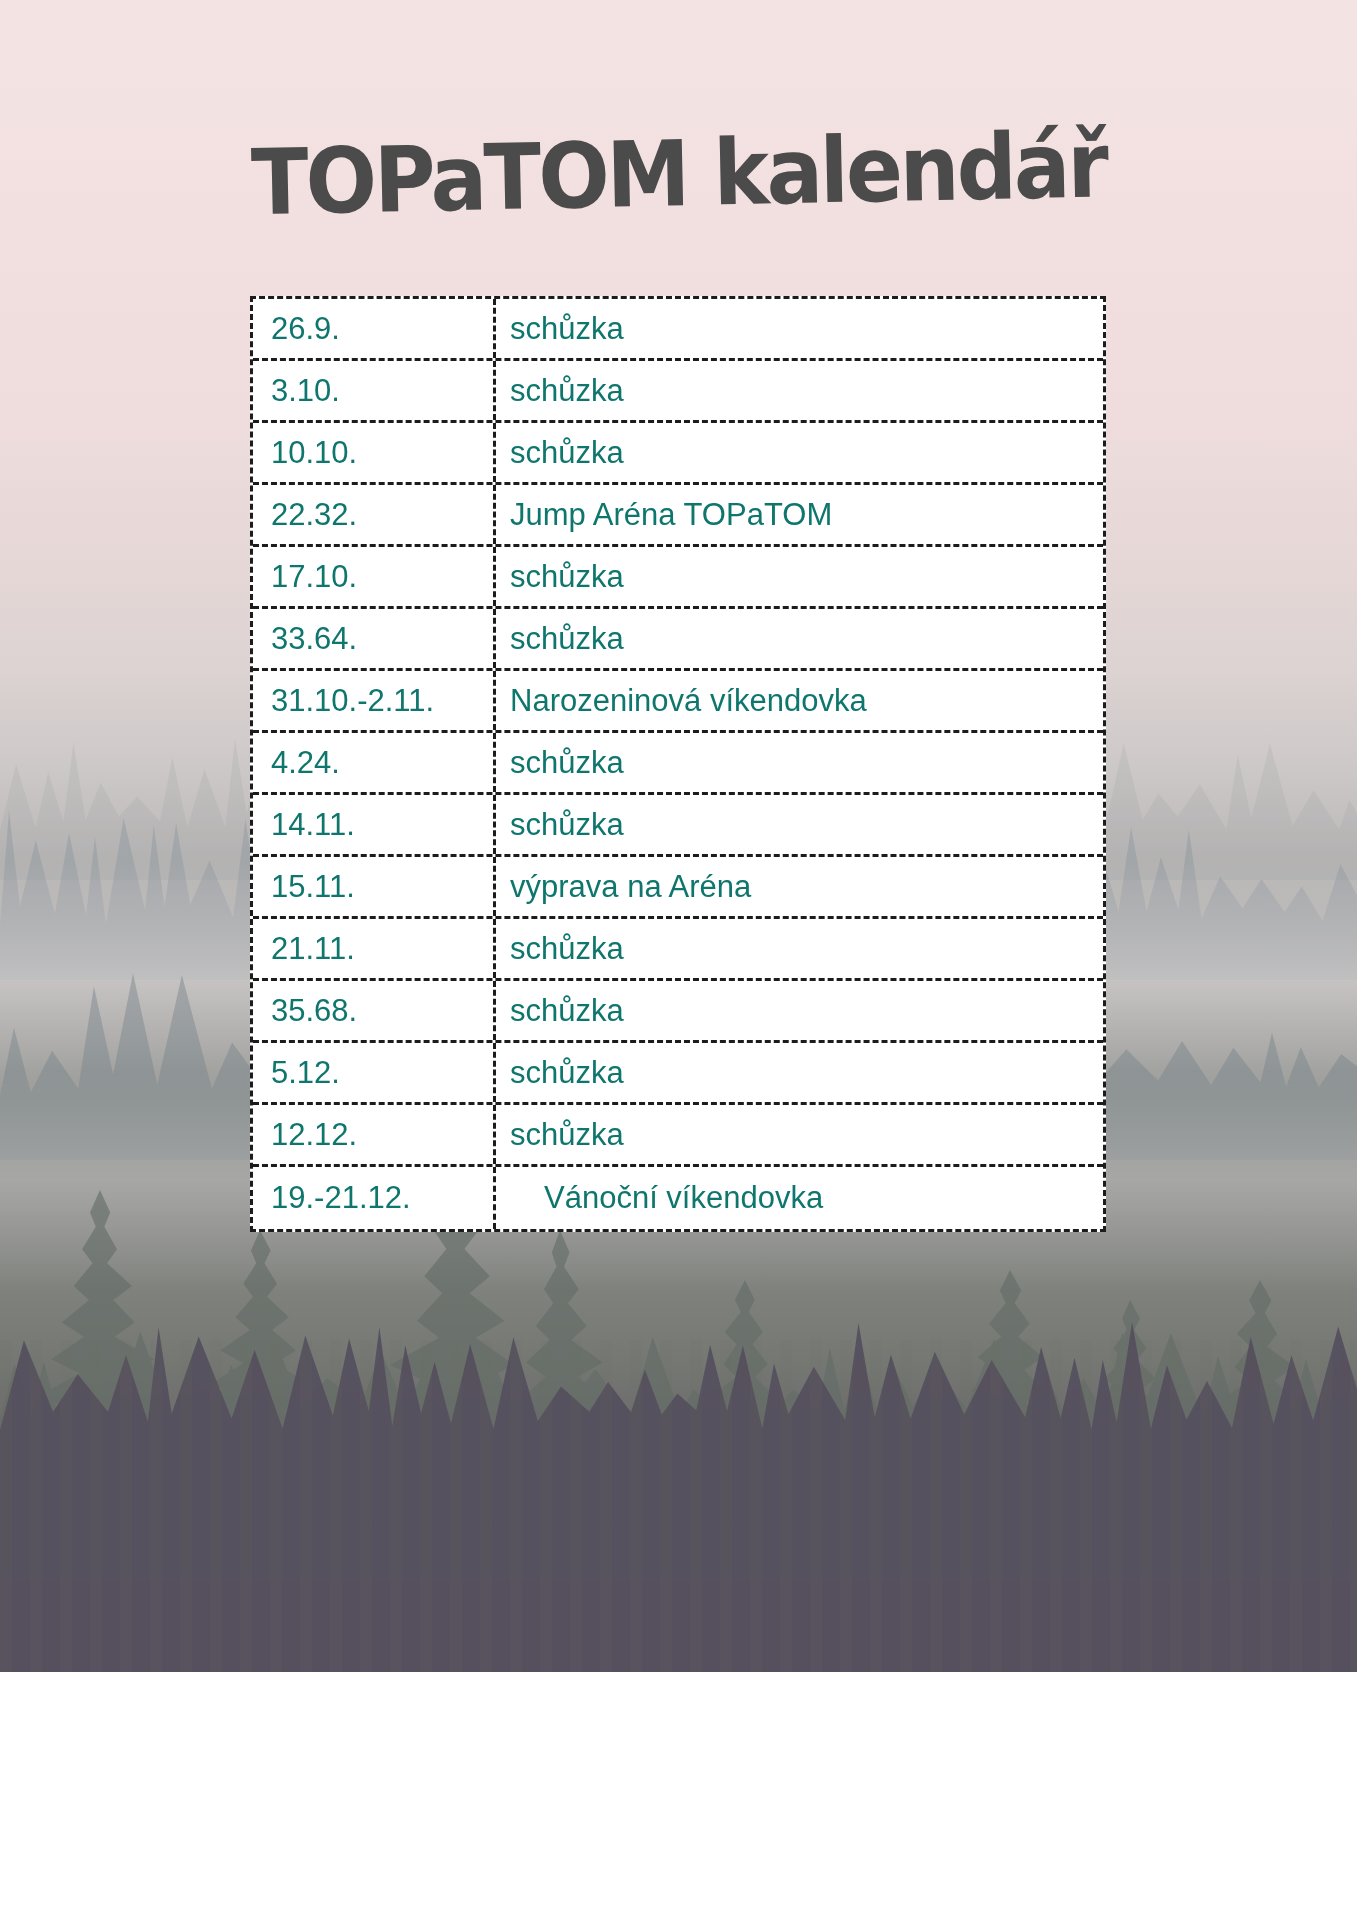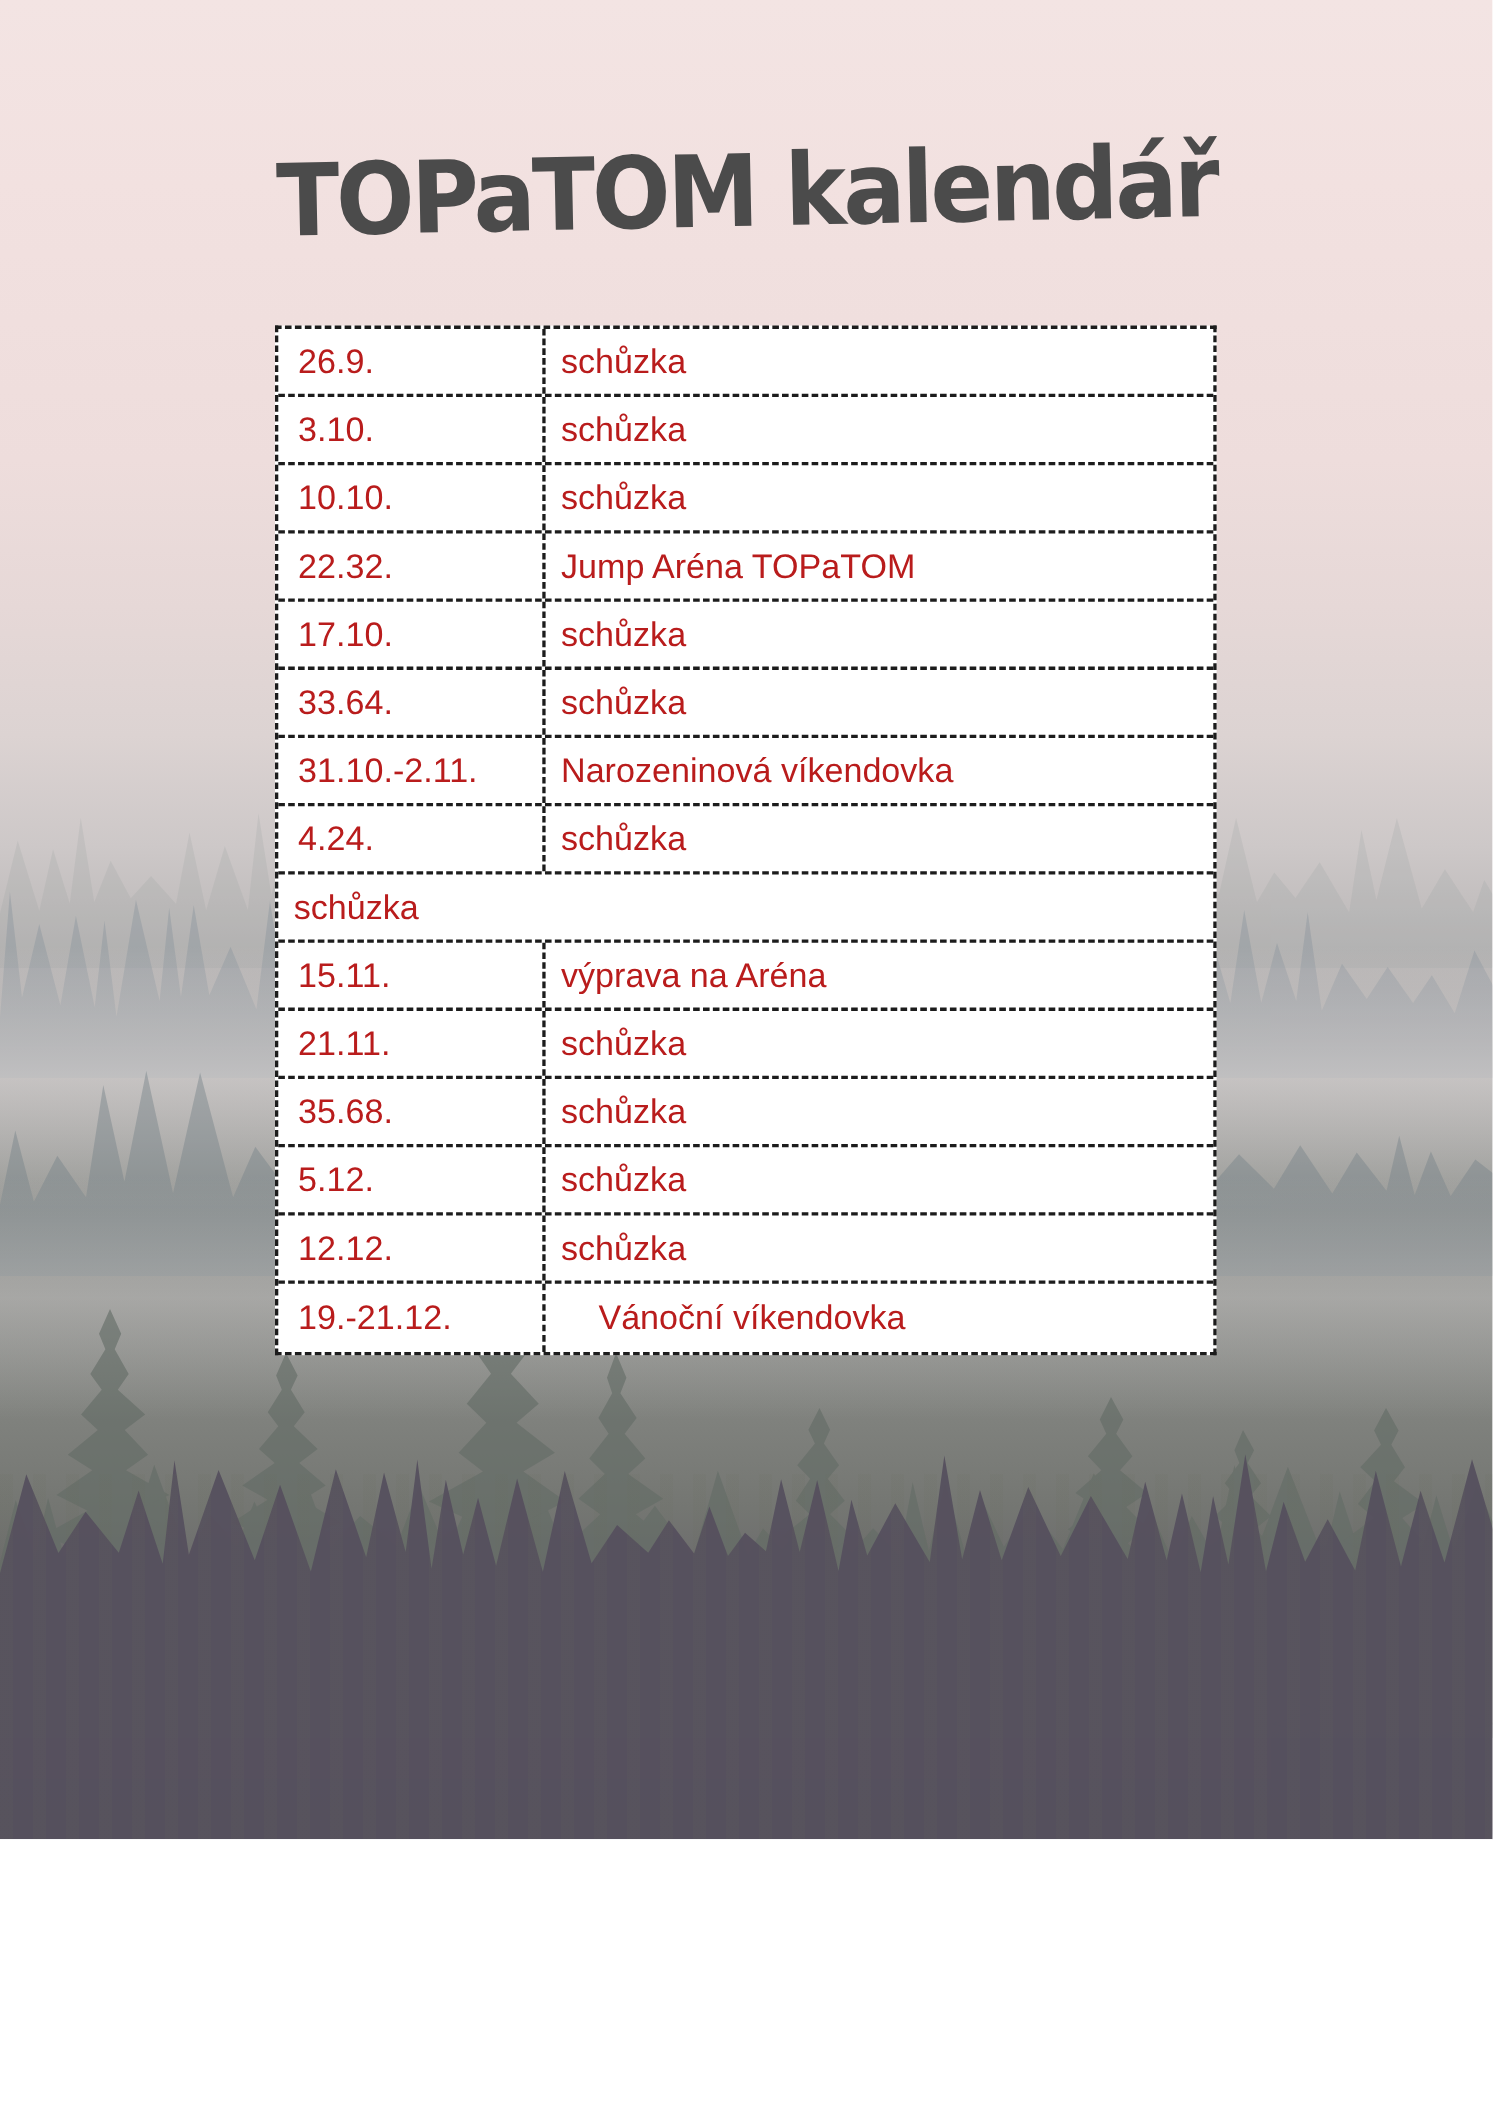--- a/index.html
+++ b/index.html
@@ -34,21 +34,21 @@
 
   
   .cal-table{
     position:absolute; left:250px; top:296px; width:856px;
     box-sizing:border-box; background:#ffffff;
     border:3px dashed #1c1c1c;
   }
   .cal-row{display:flex; height:62px; box-sizing:border-box; border-bottom:3px dashed #1c1c1c;}
   .cal-row:last-child{border-bottom:none;gap:34px;}
   .cell{display:flex; align-items:center; box-sizing:border-box;
-    font-size:31px; color:#b91c1c; white-space:nowrap; overflow:hidden;}
+    font-size:31px; color:#0f766e; white-space:nowrap; overflow:hidden;}
   .cell.date{width:243px; flex:0 0 243px; border-right:3px dashed #1c1c1c; padding-left:18px;}
   .cell.event{flex:1; padding-left:14px;}
 </style>
 </head>
 <body>
 
 <div class="page">
 
   <div class="photo">
     <svg id="layerA" style="top:640px; opacity:.20;" width="1357" height="240" viewBox="0 0 1357 240" preserveAspectRatio="none">
@@ -118,20 +118,21 @@
       <div class="cell date">31.10.-2.11.</div>
       <div class="cell event">Narozeninová víkendovka</div>
     </div>
 
     <div class="cal-row">
       <div class="cell date">4.24.</div>
       <div class="cell event">schůzka</div>
     </div>
 
     <div class="cal-row">
+      <div class="cell date">14.11.</div>
       <div class="cell event">schůzka</div>
     </div>
 
     <div class="cal-row">
       <div class="cell date">15.11.</div>
       <div class="cell event">výprava na Aréna</div>
     </div>
 
     <div class="cal-row">
       <div class="cell date">21.11.</div>

